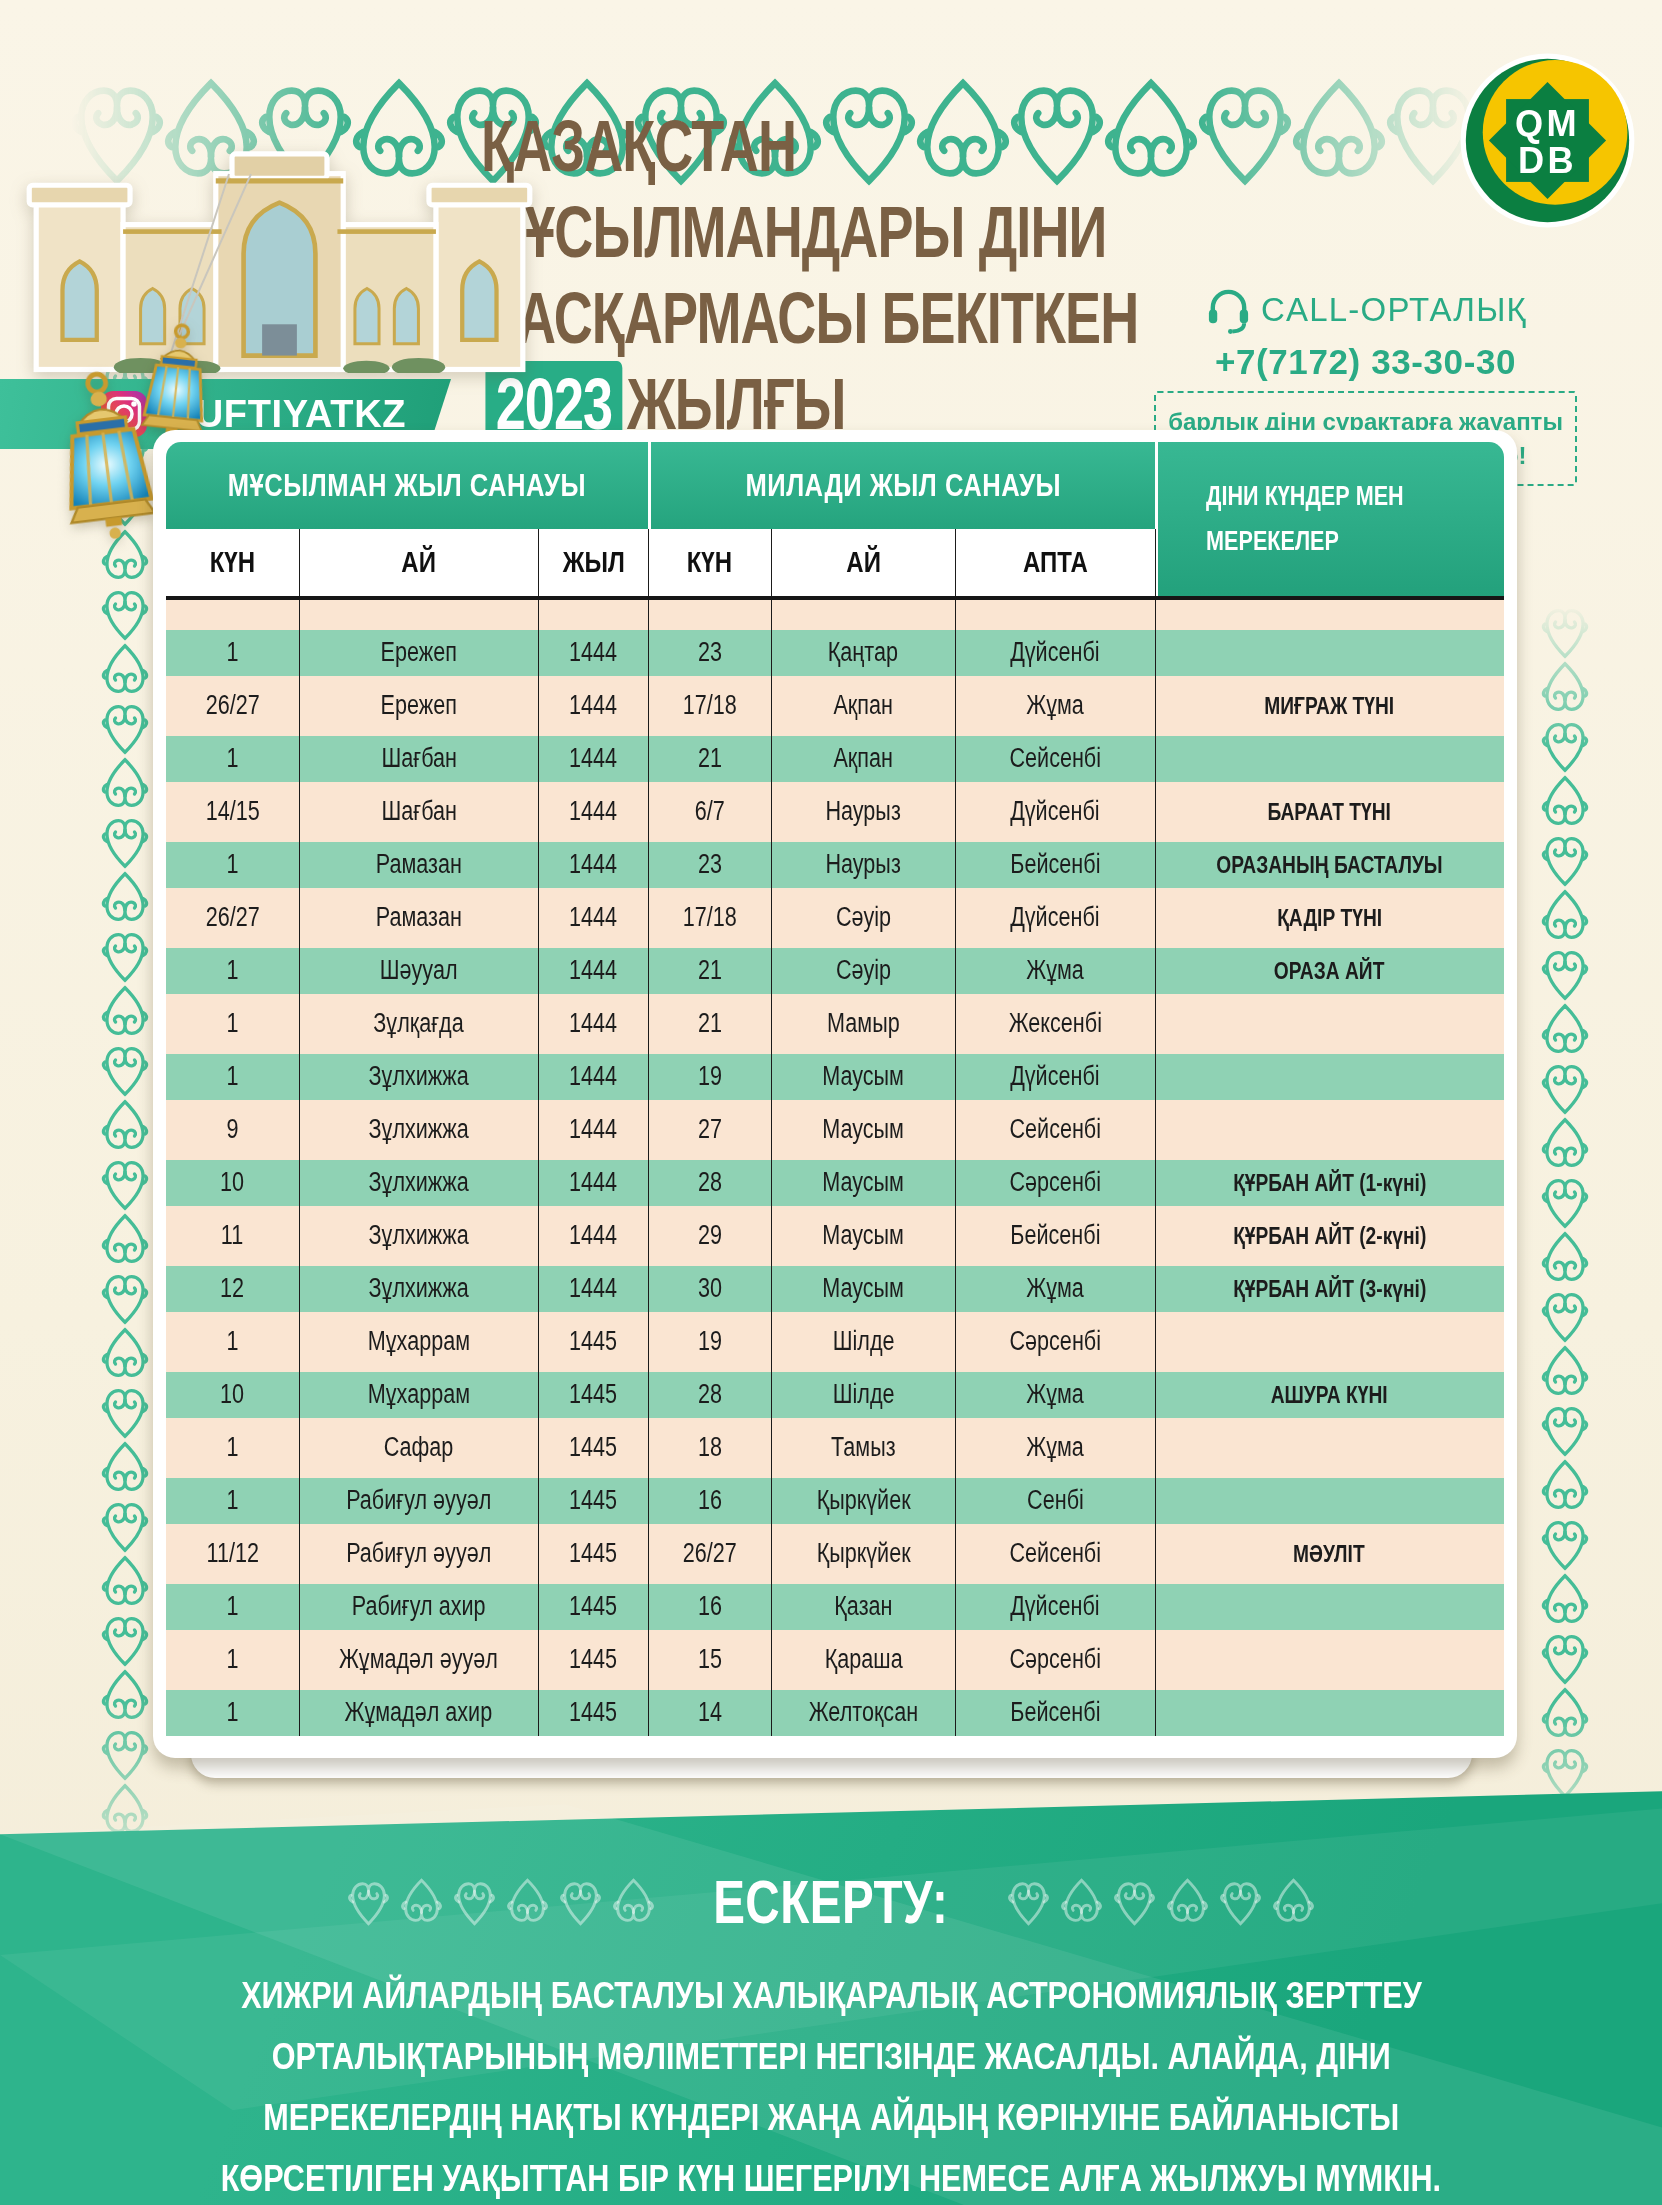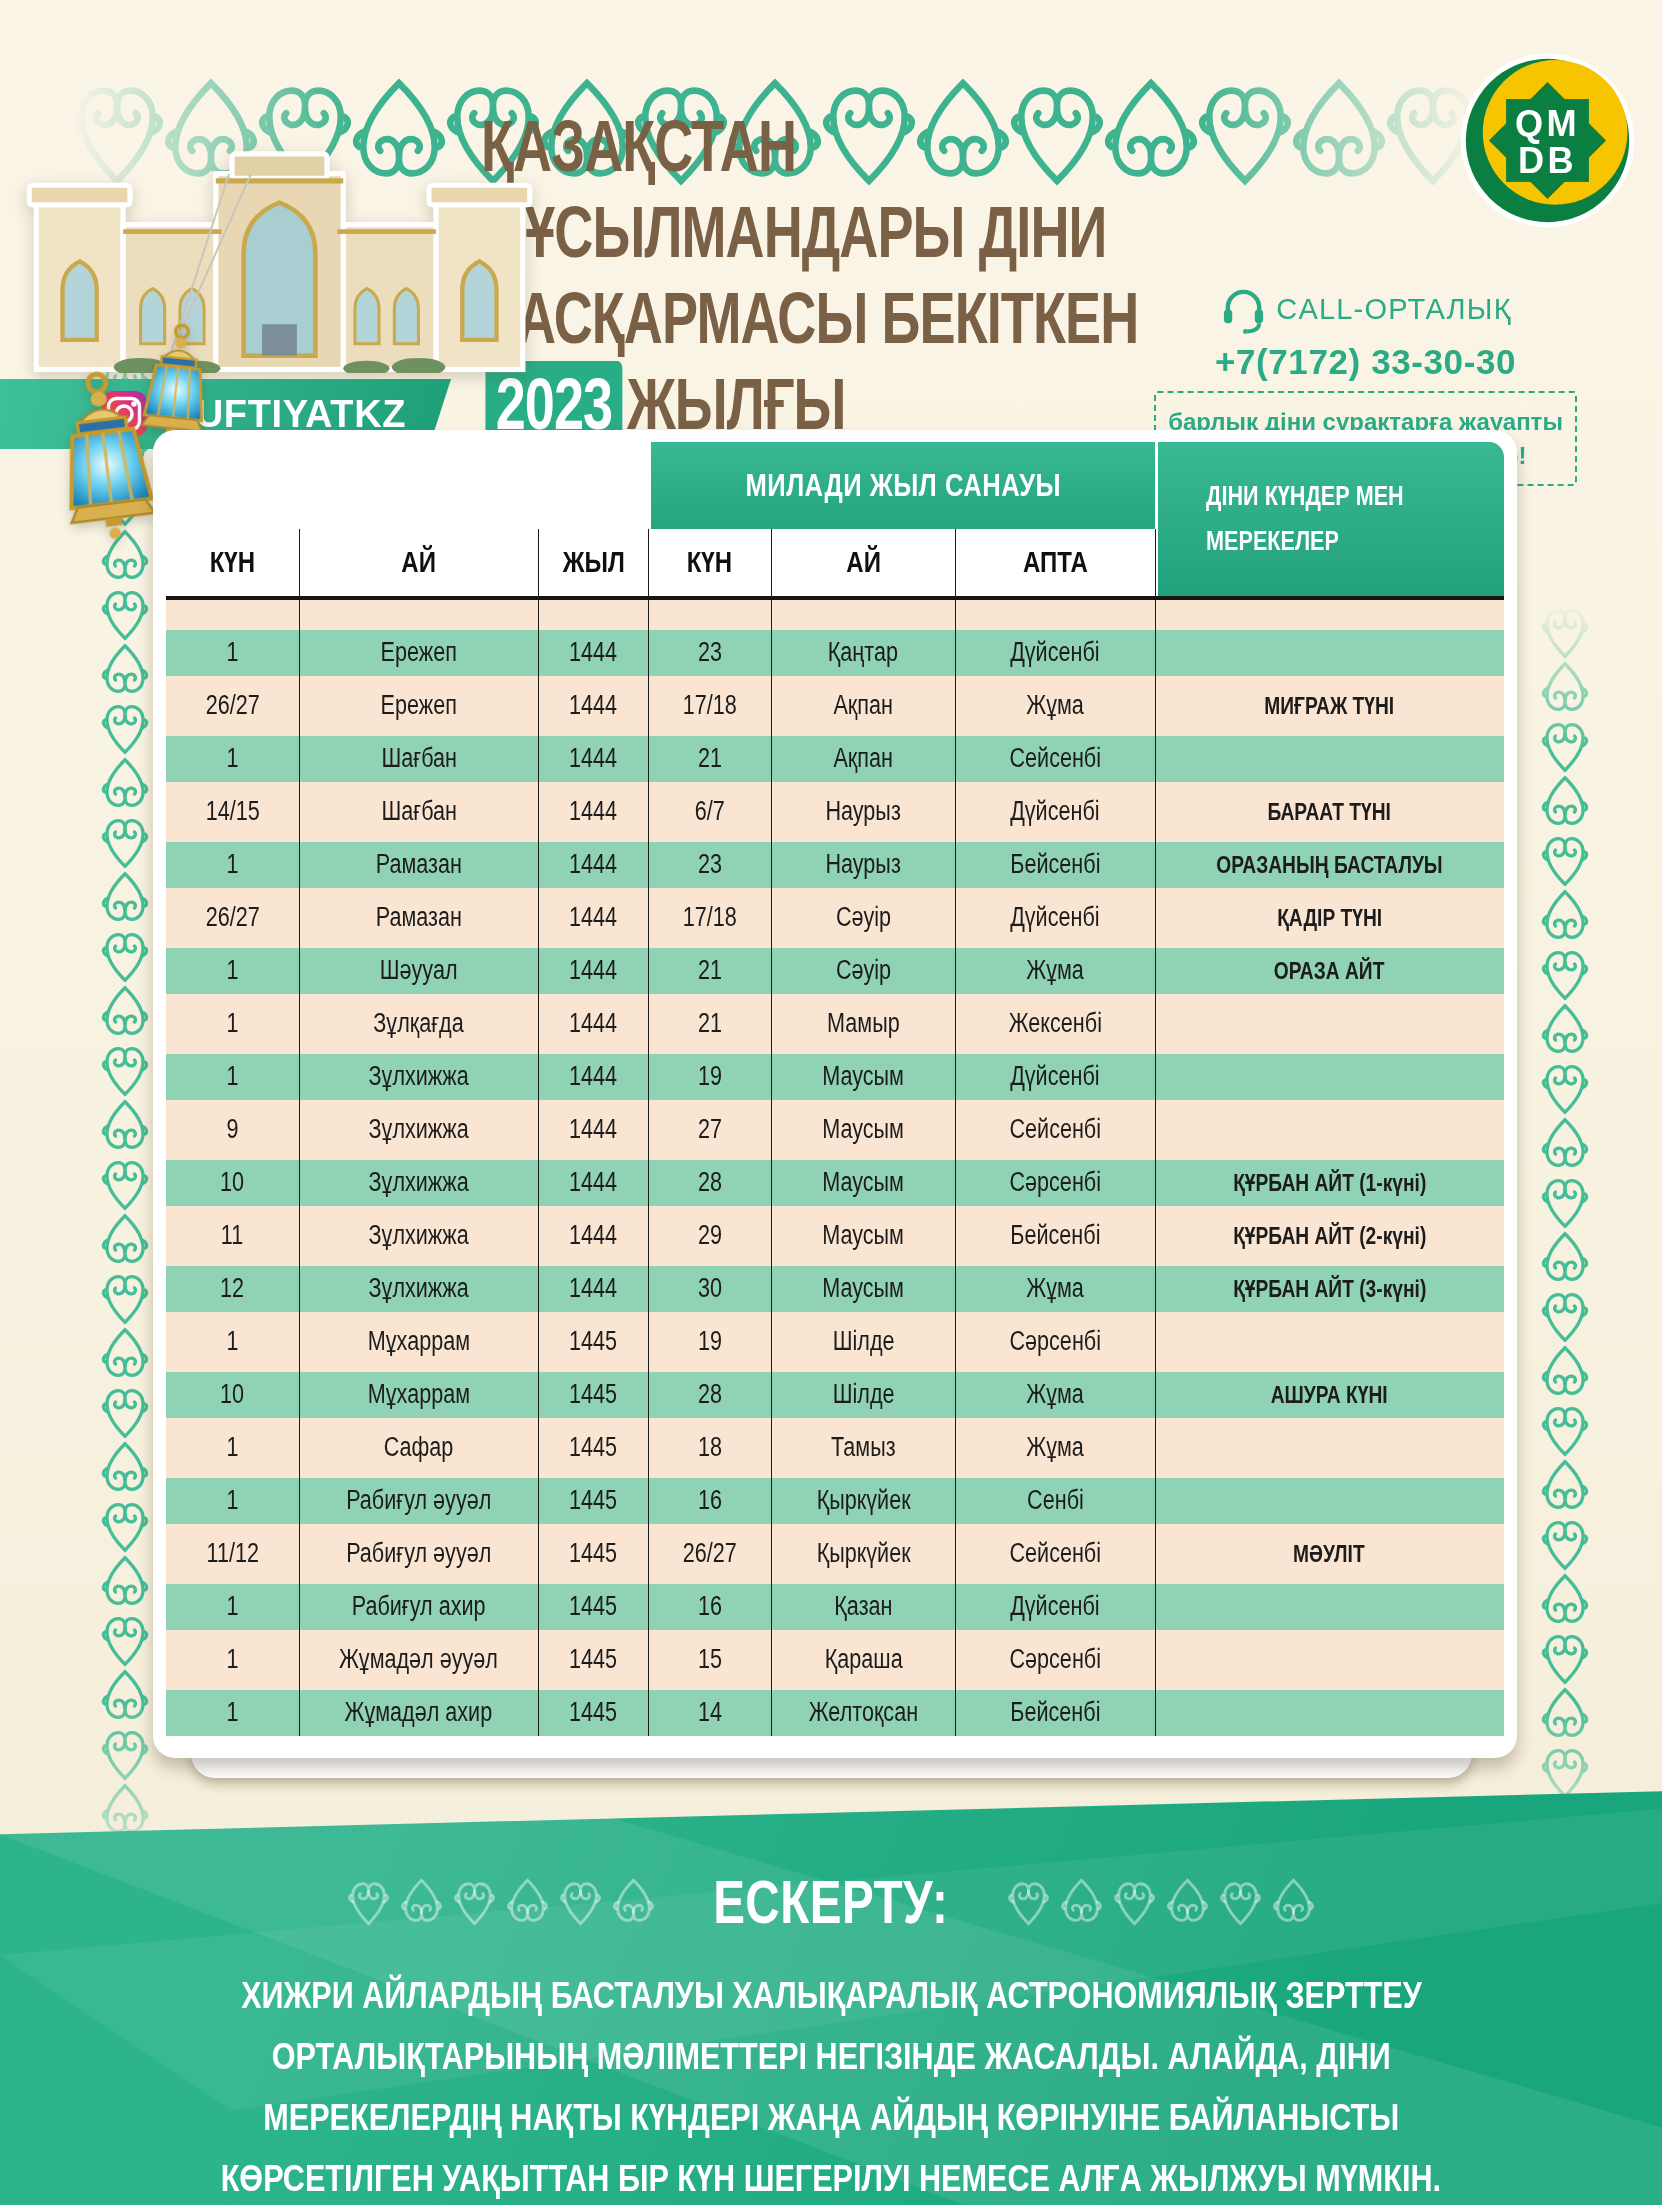--- a/index.html
+++ b/index.html
@@ -28,21 +28,21 @@
   .orn-h .m{width:53px;height:50px;}
   
   .logo{position:absolute;left:1460px;top:53px;width:175px;height:175px;}
   .title{position:absolute;left:481px;top:103px;width:962px;color:#7a6044;
          font-weight:800;font-size:73px;line-height:86px;letter-spacing:-1.2px;}
   .title .t{transform:scaleX(.74);transform-origin:left center;}
   .badge{display:inline-block;background:#28ad86;color:#ffffff;border-radius:7px;
          padding:0 14px 4.6px;margin:0 5.8px;}
   .cc{position:absolute;left:1154px;top:285px;width:423px;text-align:center;color:#2aab85;}
   .cc-row{display:flex;align-items:center;justify-content:center;gap:8px;}
-  .cc-label{font-size:29px;font-weight:400;letter-spacing:1.2px;}
+  .cc-label{font-size:33px;font-weight:400;letter-spacing:1.2px;}
   .cc-phone{font-size:35px;font-weight:800;margin-top:8px;letter-spacing:0.6px;}
   .cc-note{margin-top:9.3px;border:2.9px dashed #2aab85;border-radius:3.5px;padding:11.6px 5.8px;
            font-size:24px;font-weight:700;line-height:34px;}
   .mosque{position:absolute;left:12.8px;top:140px;width:533px;height:233px;
           filter:drop-shadow(0 5.8px 8px rgba(90,80,50,.25));}
   .banner{position:absolute;left:0;top:379px;width:451px;height:70px;
           background:linear-gradient(100deg,#3ec09a,#1f9f78);
           clip-path:polygon(0 0,100% 0,95% 100%,0 100%);
           display:flex;align-items:center;justify-content:flex-end;gap:15px;
           padding-right:45px;box-sizing:border-box;z-index:3;}
@@ -432,20 +432,23 @@
       <rect x="19" y="19" width="62" height="62" rx="16" fill="none" stroke="#ffffff" stroke-width="7"></rect>
       <circle cx="50" cy="50" r="16" fill="none" stroke="#ffffff" stroke-width="7"></circle>
       <circle cx="70" cy="30" r="5.5" fill="#ffffff"></circle>
     </svg>
     <span class="handle">MUFTIYATKZ</span>
   </div>
 
   <div class="sheet2"></div>
   <div class="card">
     <div class="thead">
+      <div class="gh gh1">
+          <span class="t">МҰСЫЛМАН ЖЫЛ САНАУЫ</span>
+        </div>
       <div class="gh gh2">
           <span class="t">МИЛАДИ ЖЫЛ САНАУЫ</span>
         </div>
       <div class="holidays">
           <span class="t">ДІНИ КҮНДЕР МЕН МЕРЕКЕЛЕР</span>
         </div>
       <div class="subhead">
         <div class="c c0">
             <span class="t">КҮН</span>
           </div>

